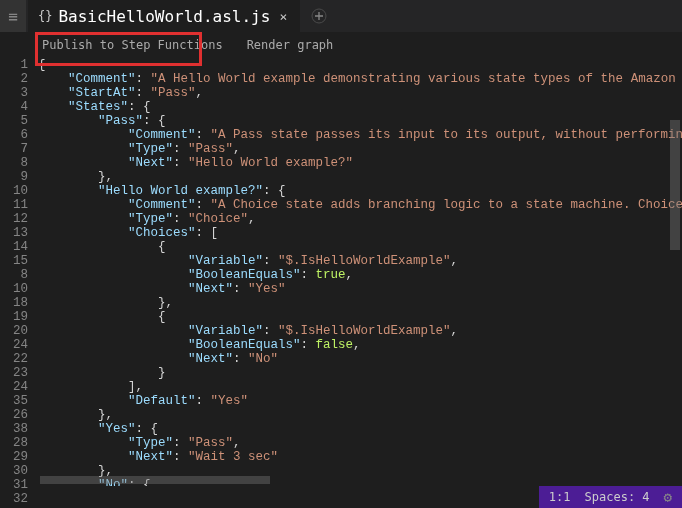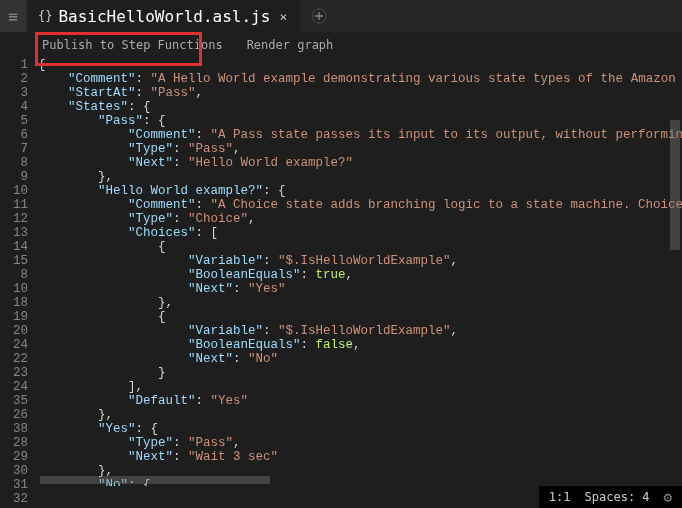--- a/index.html
+++ b/index.html
@@ -109,21 +109,21 @@
     position: absolute;
     bottom: 0;
     right: 0;
     height: 22px;
     display: flex;
     align-items: center;
     gap: 14px;
     padding: 0 10px;
     color: #cccccc;
     font-size: 12px;
-    background: #000000;
+    background: #4c1d95;
   }
   .status-bar .gear {
     color: #888;
     font-size: 14px;
   }
   .hscroll {
     position: absolute;
     bottom: 24px;
     left: 40px;
     height: 8px;

